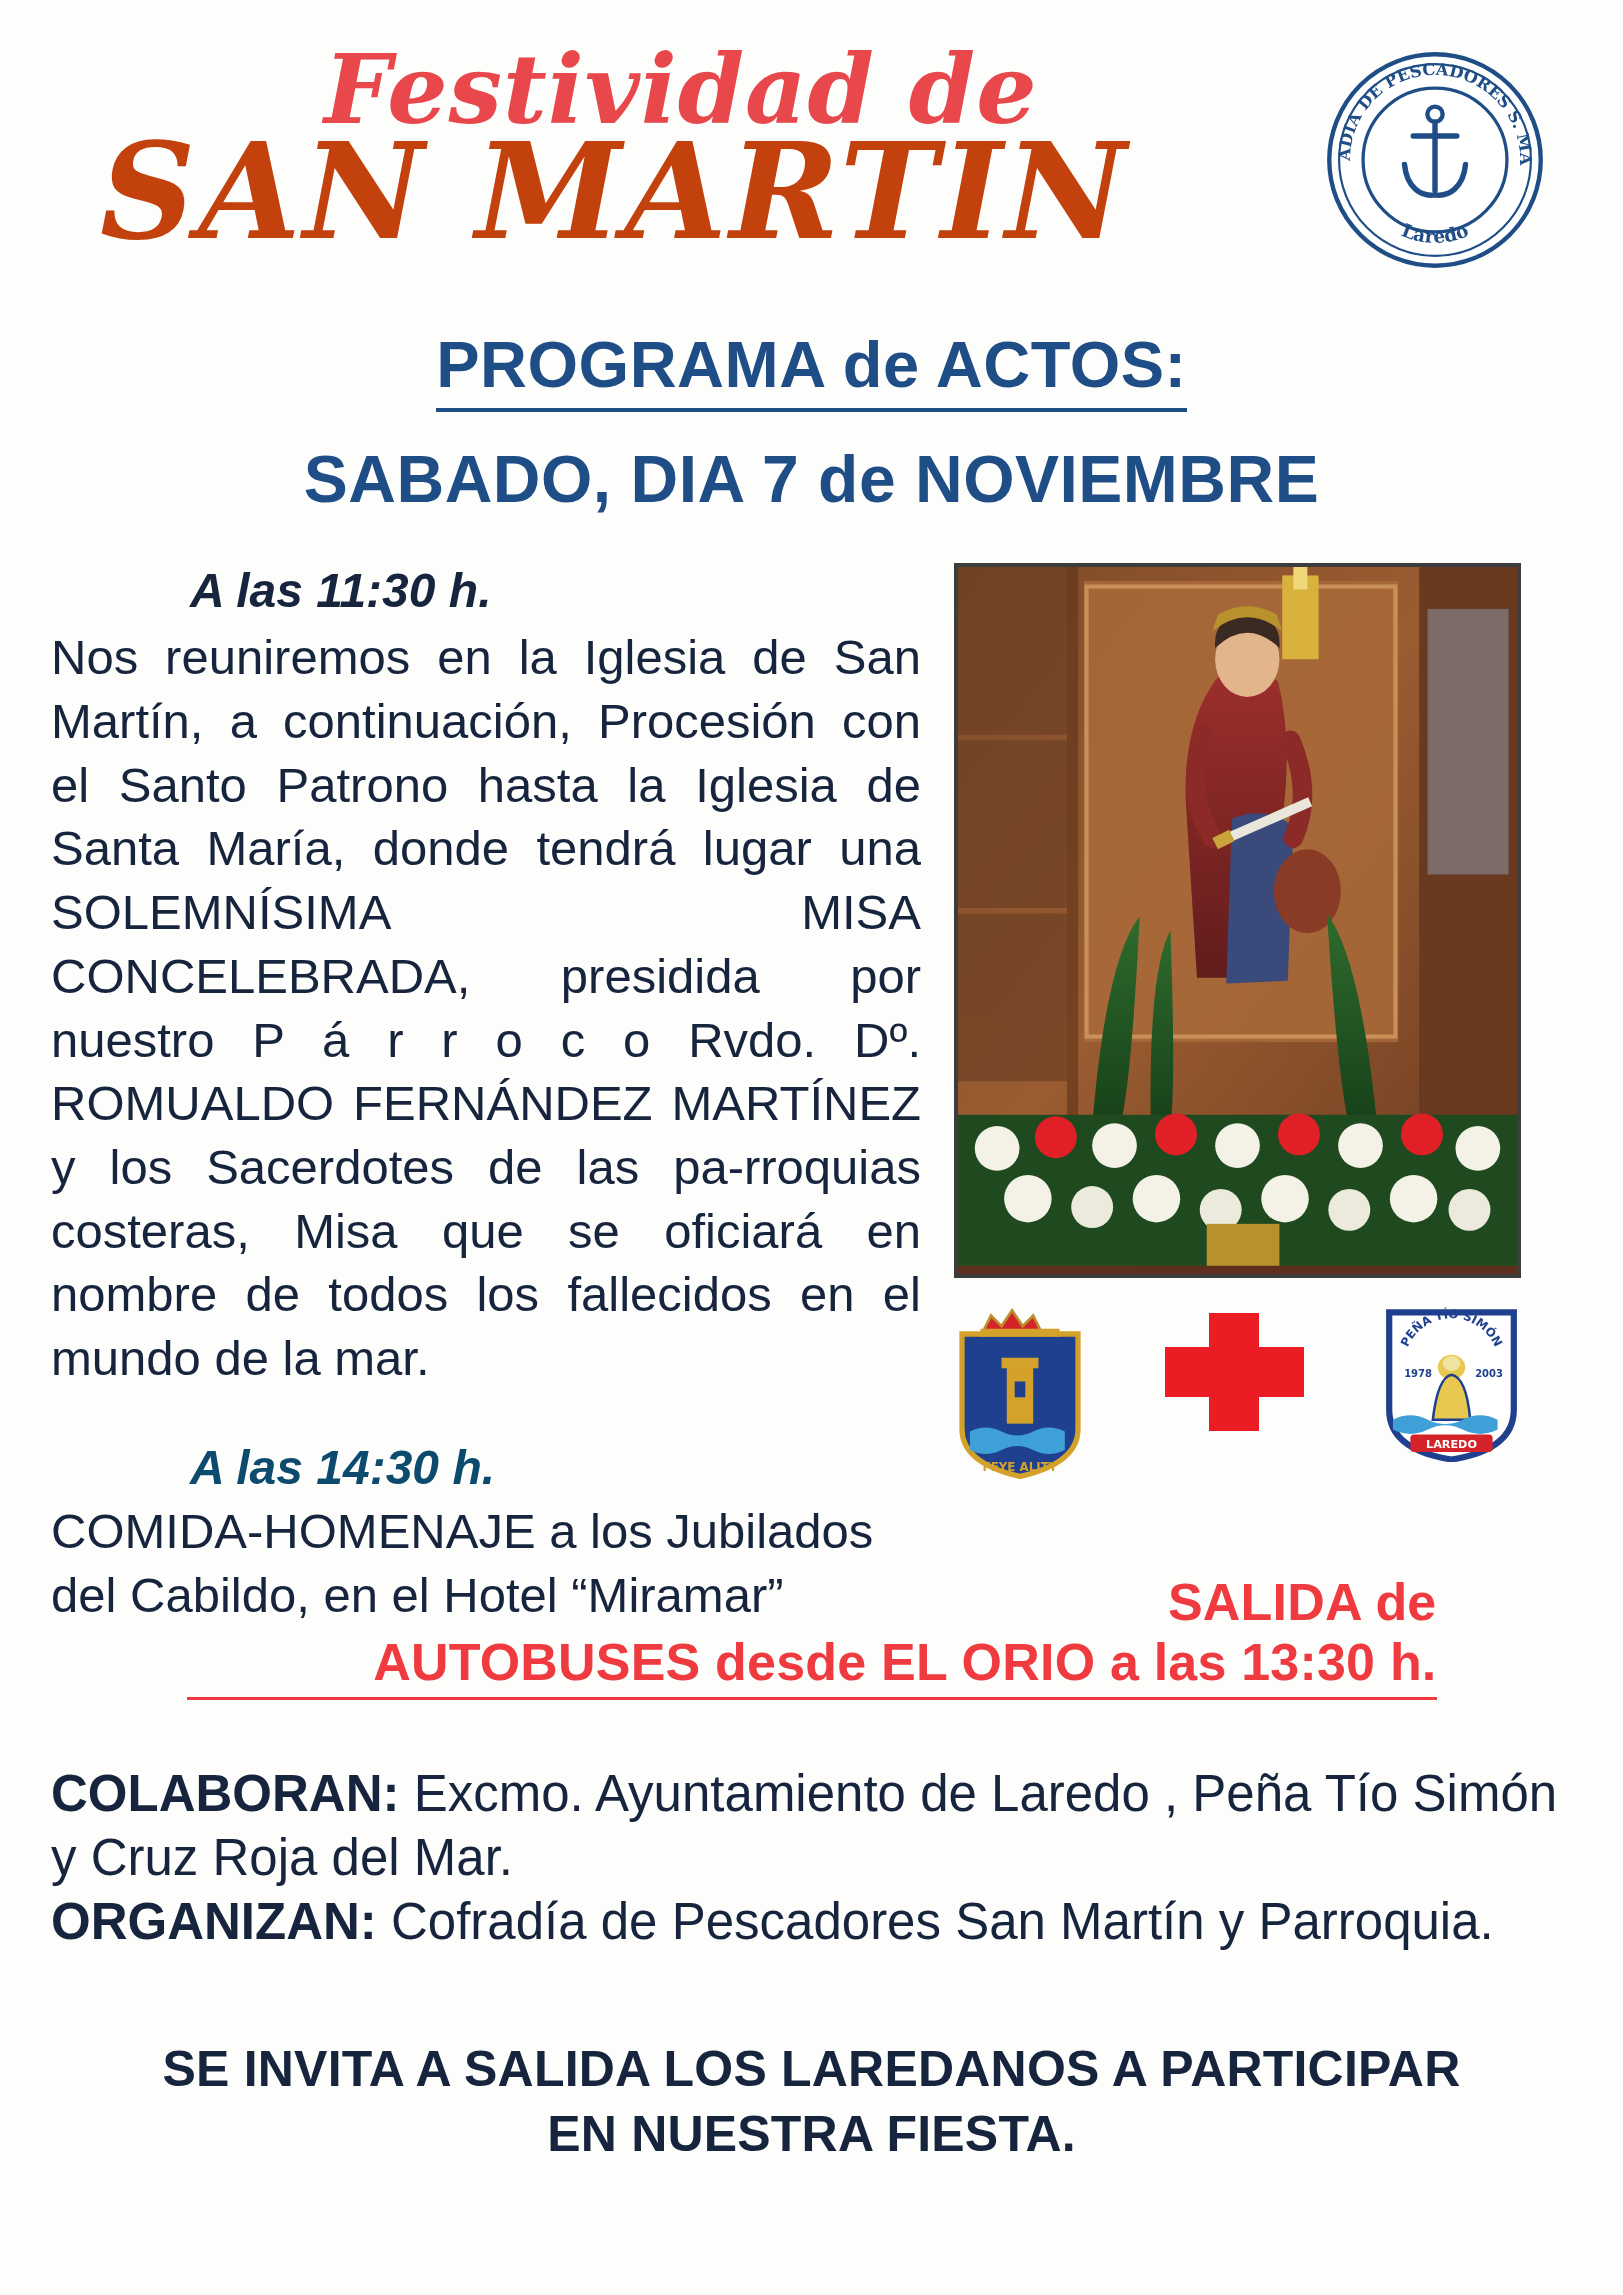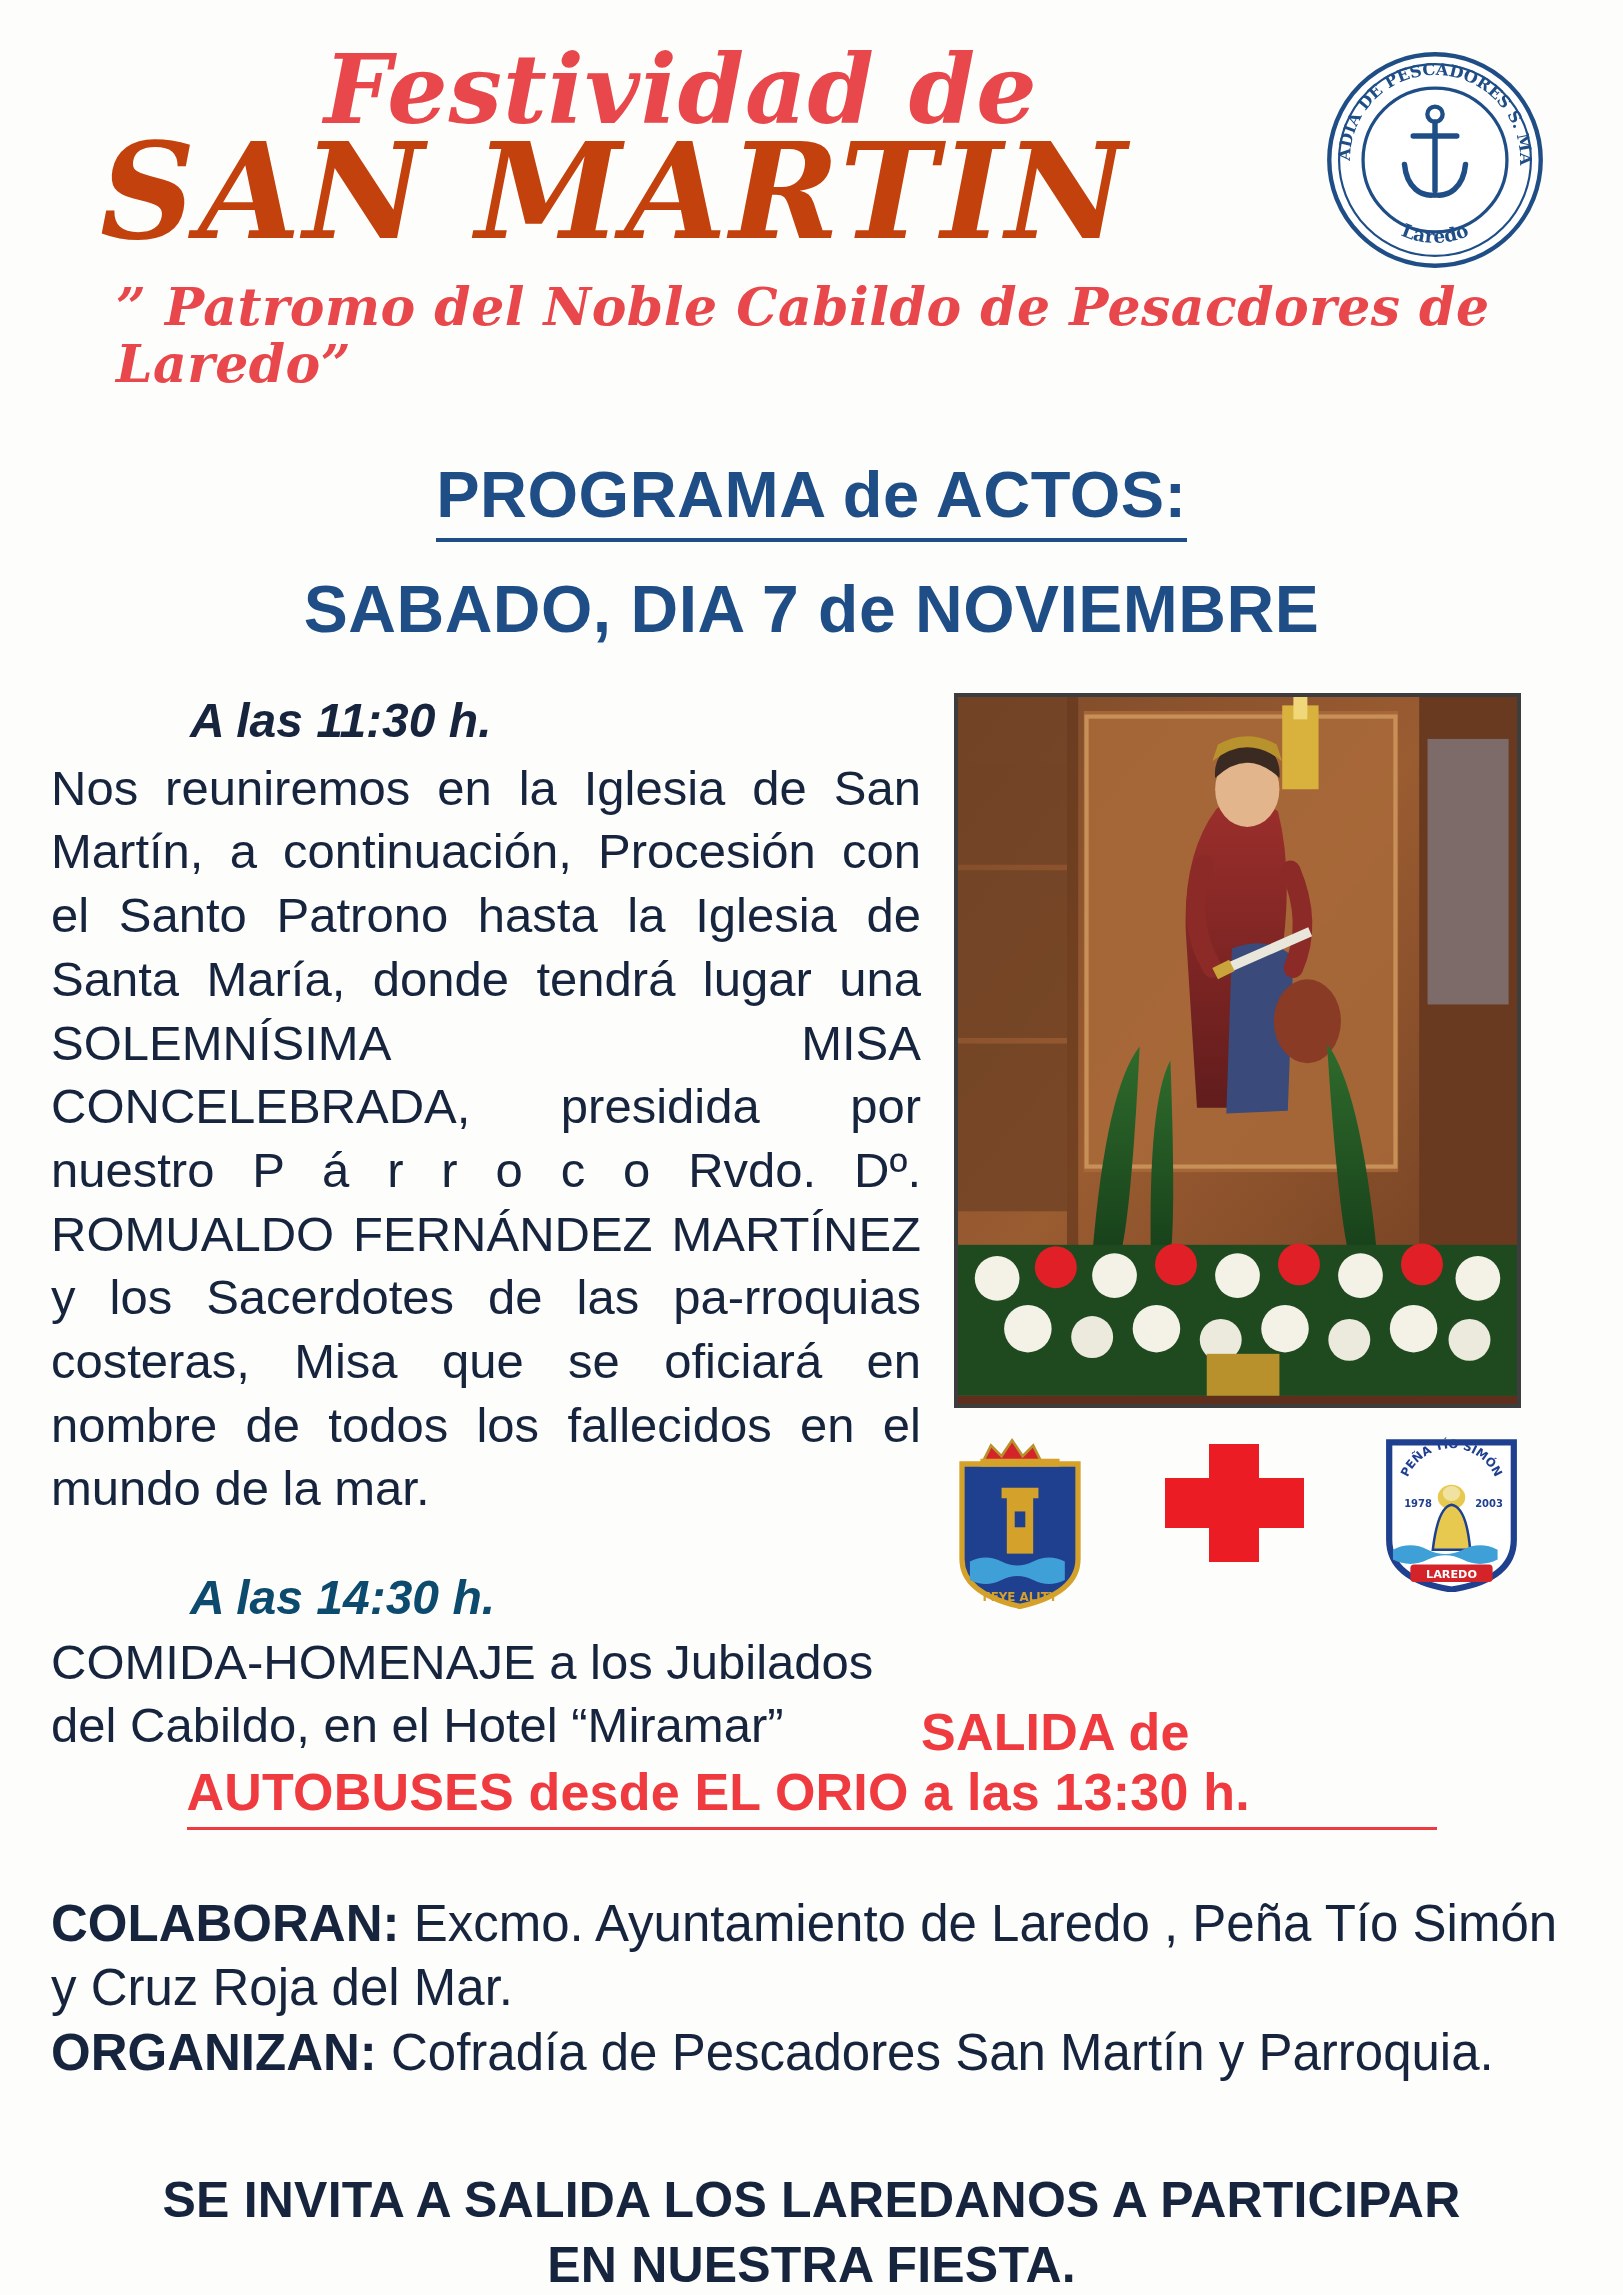--- a/index.html
+++ b/index.html
@@ -175,21 +175,21 @@
   }
   
   .pena-shield { width: 139px; height: 157px; }
 
   
   .bottom {
     padding: 0 51px;
     margin-top: 14px;
   }
   .salida {
-    text-align: left;
+    text-align: right;
     color: #ef3b3f;
     font-size: 52px;
     font-weight: bold;
     border-bottom: 3.2px solid #ef3b3f;
     display: block;
     width: 1250px;
     margin: 0 auto;
     padding-bottom: 4.6px;
     letter-spacing: 0.2px;
   }
@@ -213,21 +213,20 @@
   .clear { clear: both; }
 </style>
 </head>
 <body>
 
 <div class="poster">
 
   <div class="header">
     <div class="title-line1">Festividad de</div>
     <div class="title-line2">SAN MARTIN</div>
-    <div class="title-sub">” Patromo del Noble Cabildo de Pesacdores de Laredo”</div>
 
     <svg class="seal" viewBox="0 0 200 200">
       <circle cx="100" cy="100" r="97" fill="#ffffff" stroke="#1f4e87" stroke-width="4"></circle>
       <circle cx="100" cy="100" r="88" fill="none" stroke="#1f4e87" stroke-width="2"></circle>
       <circle cx="100" cy="100" r="66" fill="none" stroke="#1f4e87" stroke-width="3"></circle>
       <path id="sealTop" d="M 22 100 A 78 78 0 0 1 178 100" fill="none"></path>
       <text font-family="DejaVu Serif, serif" font-size="15" font-weight="bold" fill="#1f4e87">
         <textPath href="#sealTop" startOffset="50%" text-anchor="middle">COFRADIA DE PESCADORES S. MARTIN</textPath>
       </text>
       <path id="sealBot" d="M 30 126 A 74 74 0 0 0 170 126" fill="none"></path>

